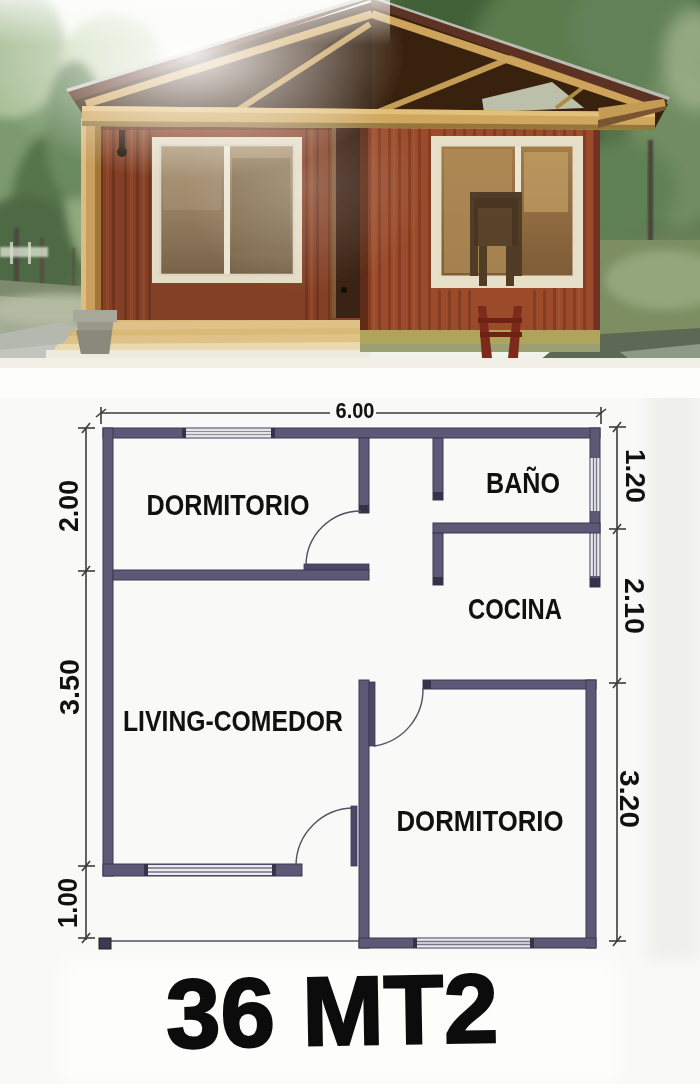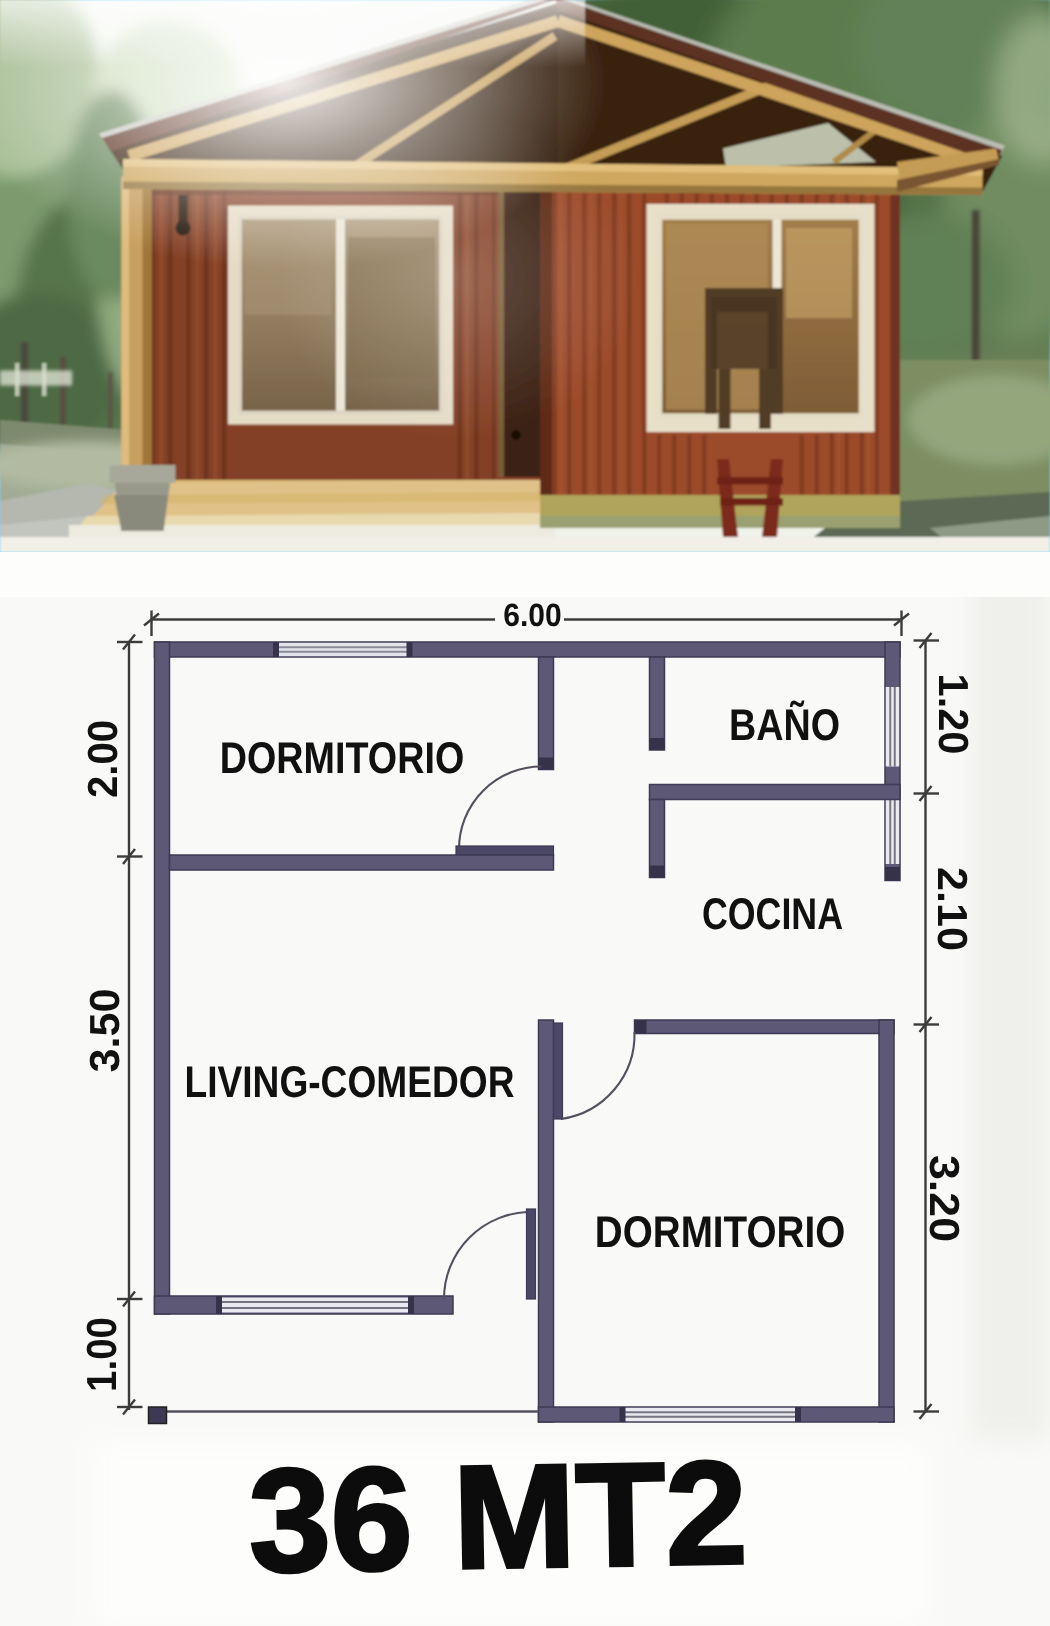--- a/index.html
+++ b/index.html
@@ -1,17 +1,17 @@
 <!DOCTYPE html>
 <html><head>
 <meta charset="utf-8">
 <style>
 html,body{margin:0;padding:0;background:#ffffff;}
 body{font-family:"Liberation Sans",sans-serif;}
-.page{position:relative;width:700px;height:1084px;background:#7dd3fc;overflow:hidden;}
+.page{position:relative;width:700px;height:1084px;background:#0ea5e9;overflow:hidden;}
 svg{display:block;}
 </style>
 </head>
 <body>
 <div class="page">
 <svg width="700" height="1084" viewBox="0 0 700 1084">
 <defs>
   <linearGradient id="skyg" x1="0" y1="0" x2="0" y2="1">
     <stop offset="0" stop-color="#f2f6ee"></stop>
     <stop offset="0.6" stop-color="#fbfdf9"></stop>

